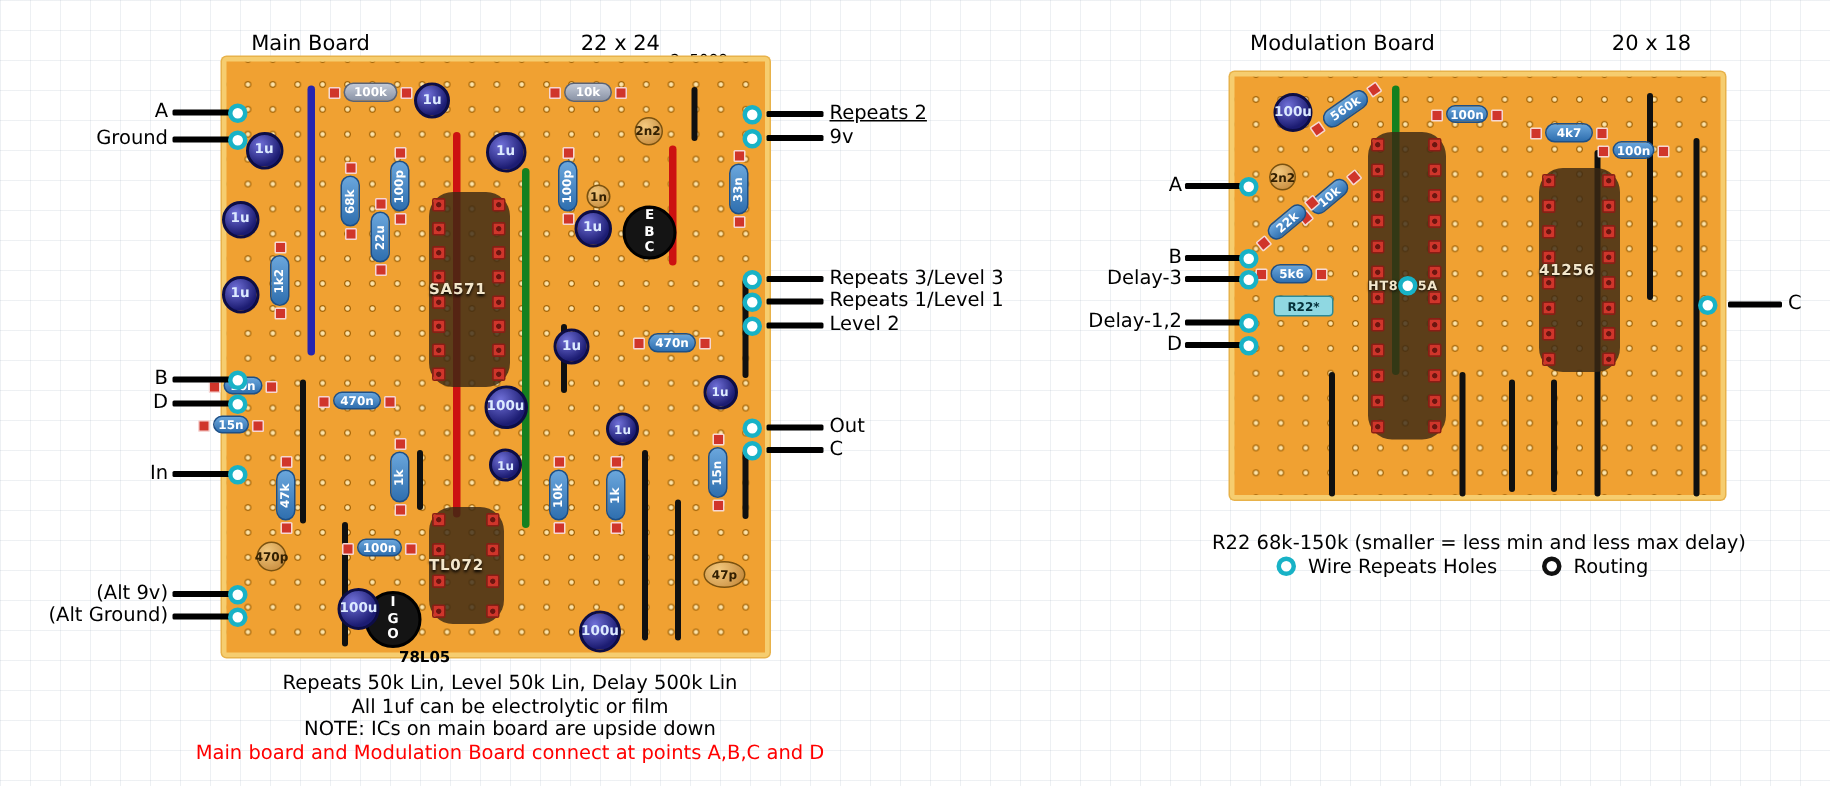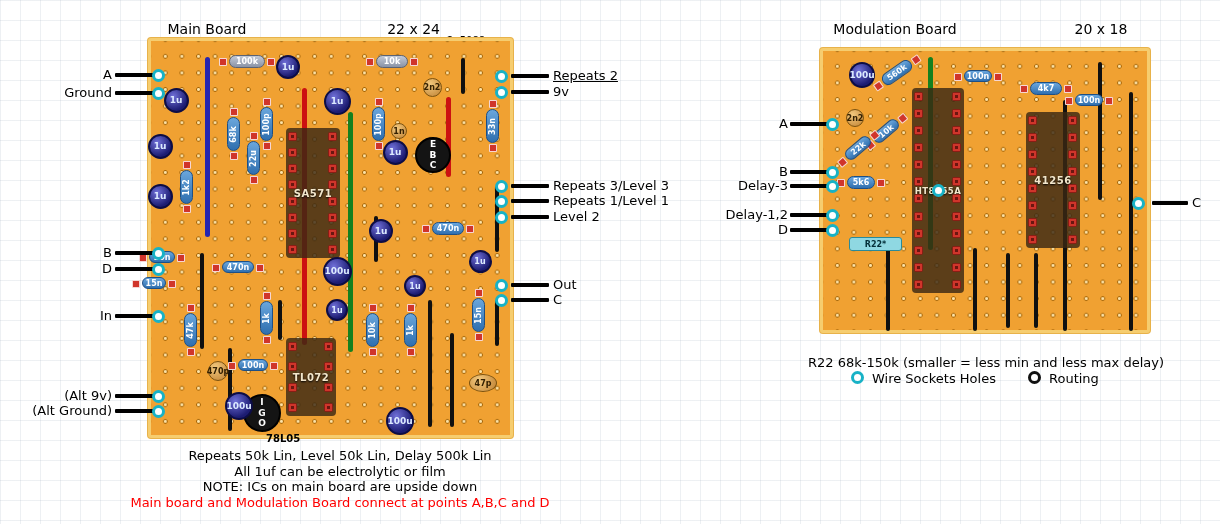--- a/index.html
+++ b/index.html
@@ -18,21 +18,21 @@
 .ecap{position:absolute;border-radius:50%;background:radial-gradient(circle at 35% 30%, #7070d8, #1c1c72 70%);
   border:2px solid #0d0d45;color:#dceaff;display:flex;align-items:center;justify-content:center;font-weight:bold;text-align:center}
 .disc{position:absolute;border-radius:50%;background:radial-gradient(circle at 35% 30%, #f2c87e, #c08233);
   border:1px solid #7a5210;color:#332002;display:flex;align-items:center;justify-content:center;font-weight:bold;font-size:8px}
 .pill{position:absolute;border-radius:7px;display:flex;align-items:center;justify-content:center;font-size:8px;font-weight:bold;color:#fff}
 .pill.blue{background:linear-gradient(#6aa6dc,#2f6faf);border:1px solid #1d4f86}
 .pill.gray{background:linear-gradient(#c2c9d6,#8a93a6);border:1px solid #5a6375}
 .pill.cyan{background:#8fd8e2;border:1px solid #2a8a9a;color:#05303a;border-radius:3px}
 .pill .rot{transform:rotate(-90deg);white-space:nowrap}
 .pad{position:absolute;width:8px;height:8px;background:#d0352b;border:1px solid rgba(255,255,255,.8);border-radius:1px}
-.ic{position:absolute;background:rgba(58,40,20,.82);border-radius:4px;display:flex;align-items:center;justify-content:center;
+.ic{position:absolute;background:rgba(58,40,20,.82);border-radius:16px;display:flex;align-items:center;
   color:#f3e7cc;font-weight:bold;font-size:10px;letter-spacing:.5px;text-shadow:0 1px 2px #000}
 .pincol{position:absolute;top:4px;bottom:4px;width:10px;display:flex;flex-direction:column;justify-content:space-between}
 .icpin{width:9px;height:9px;background:radial-gradient(circle,#6b1610 1.5px,#cf352b 2px);border:1px solid #8a1d15;border-radius:1.5px}
 .to92{position:absolute;border-radius:50%;background:#141414;border:2px solid #000;color:#fff;display:flex;flex-direction:column;
   align-items:center;justify-content:center;font-size:9px;line-height:10.5px;font-weight:bold}
 .ring{position:absolute;width:13px;height:13px;border-radius:50%;border:3.5px solid #18b2c6;background:#fff}
 .ring.black{border-color:#111}
 .lbl{position:absolute;white-space:nowrap;color:#000}
 .pin-line{position:absolute;height:3.5px;background:#000;border-radius:1px}
 .pin-label{position:absolute;font-size:13px;color:#000;white-space:nowrap}
@@ -60,21 +60,21 @@
 
   <div class="notes">
     <div>Repeats 50k Lin, Level 50k Lin, Delay 500k Lin</div>
     <div>All 1uf can be electrolytic or film</div>
     <div>NOTE: ICs on main board are upside down</div>
     <div class="red">Main board and Modulation Board connect at points A,B,C and D</div>
   </div>
 
   <div class="r22">R22 68k-150k (smaller = less min and less max delay)</div>
   <span class="ring" style="left:851px;top:371px"></span>
-  <div class="legend-label" style="left:872px;top:371px">Wire Sockets Holes</div>
+  <div class="legend-label" style="left:872px;top:371px">Wire Repeats Holes</div>
   <span class="ring black" style="left:1028px;top:371px"></span>
   <div class="legend-label" style="left:1049px;top:371px">Routing</div>
 
 <div class="board" style="left: 148px; top: 38px; width: 365px; height: 400px;"></div>
     <div class="wire" style="left: 204.5px; top: 57px; width: 5px; height: 180px; background: rgb(37, 37, 176);"></div>
     <div class="wire" style="left: 301.5px; top: 88px; width: 5px; height: 257px; background: rgb(204, 17, 17);"></div>
     <div class="wire" style="left: 347.5px; top: 112px; width: 5px; height: 240px; background: rgb(21, 128, 31);"></div>
     <div class="wire" style="left: 445.5px; top: 97px; width: 5px; height: 80px; background: rgb(204, 17, 17);"></div>
     <div class="wire" style="left: 461px; top: 58px; width: 4px; height: 36px; background: rgb(16, 16, 16);"></div>
     <div class="wire" style="left: 200px; top: 253px; width: 4px; height: 96px; background: rgb(16, 16, 16);"></div>
@@ -201,21 +201,21 @@
     <div class="pill blue" style="left: 403.5px; top: 313px; width: 13px; height: 34px;">
       <span class="rot">1k</span>
       <span class="pad" style="left: 2px; top: -10px;"></span>
       <span class="pad" style="left: 2px; bottom: -10px;"></span>
     </div>
     <div class="pill blue" style="left: 471.5px; top: 298px; width: 13px; height: 34px;">
       <span class="rot">15n</span>
       <span class="pad" style="left: 2px; top: -10px;"></span>
       <span class="pad" style="left: 2px; bottom: -10px;"></span>
     </div>
-    <div class="disc" style="left: 171px; top: 361px; width: 20px; height: 20px; margin-left: 37px;">470p</div>
+    <div class="disc" style="left: 171px; top: 361px; width: 20px; height: 20px;">470p</div>
     <div class="pill blue" style="left: 238px; top: 359px; width: 30px; height: 12px;">100n<span class="pad" style="left: -11px; top: 2px;"></span><span class="pad" style="right: -11px; top: 2px;"></span></div>
     <div class="ecap" style="left: 225px; top: 392px; width: 28px; height: 28px; font-size: 9px;">100u</div>
     <div class="ecap" style="left: 386px; top: 407px; width: 28px; height: 28px; font-size: 9px;">100u</div>
     <div class="disc" style="left: 469px; top: 374px; width: 28px; height: 18px;">47p</div>
     <div class="pin-label" style="left: -38px; top: 67px; width: 150px; text-align: right;">A</div>
     <div class="pin-line" style="left: 115px; top: 73px; width: 39px;"></div>
     <div class="ring" style="left: 151.5px; top: 68.5px;"></div>
     <div class="pin-label" style="left: -38px; top: 85px; width: 150px; text-align: right;">Ground</div>
     <div class="pin-line" style="left: 115px; top: 91px; width: 39px;"></div>
     <div class="ring" style="left: 151.5px; top: 86.5px;"></div>
@@ -320,21 +320,21 @@
     </div>
     <div class="ecap" style="left: 849px; top: 62px; width: 26px; height: 26px; font-size: 9px;">100u</div>
     <div class="pill blue" style="left: 880px; top: 65.5px; width: 34px; height: 13px; transform: rotate(-35deg);">560k<span class="pad" style="left: -11px; top: 2px;"></span><span class="pad" style="right: -11px; top: 2px;"></span></div>
     <div class="pill blue" style="left: 964px; top: 70px; width: 28px; height: 12px;">100n<span class="pad" style="left: -11px; top: 2px;"></span><span class="pad" style="right: -11px; top: 2px;"></span></div>
     <div class="pill blue" style="left: 1030px; top: 81.5px; width: 32px; height: 13px;">4k7<span class="pad" style="left: -11px; top: 2px;"></span><span class="pad" style="right: -11px; top: 2px;"></span></div>
     <div class="pill blue" style="left: 1075px; top: 94px; width: 28px; height: 12px;">100n<span class="pad" style="left: -11px; top: 2px;"></span><span class="pad" style="right: -11px; top: 2px;"></span></div>
     <div class="disc" style="left: 846px; top: 109px; width: 18px; height: 18px;">2n2</div>
     <div class="pill blue" style="left: 871px; top: 125px; width: 30px; height: 12px; transform: rotate(-40deg);">10k<span class="pad" style="left: -11px; top: 2px;"></span><span class="pad" style="right: -11px; top: 2px;"></span></div>
     <div class="pill blue" style="left: 843px; top: 142px; width: 30px; height: 12px; transform: rotate(-40deg);">22k<span class="pad" style="left: -11px; top: 2px;"></span><span class="pad" style="right: -11px; top: 2px;"></span></div>
     <div class="pill blue" style="left: 847px; top: 175.5px; width: 28px; height: 13px;">5k6<span class="pad" style="left: -11px; top: 2px;"></span><span class="pad" style="right: -11px; top: 2px;"></span></div>
-    <div class="pill cyan" style="left: 849px; top: 197px; width: 53px; height: 14px; margin-top: 40px;">R22*</div>
+    <div class="pill cyan" style="left: 849px; top: 197px; width: 40px; height: 14px;">R22*</div>
     <div class="pin-label" style="left: 638px; top: 116px; width: 150px; text-align: right;">A</div>
     <div class="pin-line" style="left: 790px; top: 122px; width: 39px;"></div>
     <div class="ring" style="left: 825.5px; top: 117.5px;"></div>
     <div class="pin-label" style="left: 638px; top: 164px; width: 150px; text-align: right;">B</div>
     <div class="pin-line" style="left: 790px; top: 170px; width: 39px;"></div>
     <div class="ring" style="left: 825.5px; top: 165.5px;"></div>
     <div class="pin-label" style="left: 638px; top: 178px; width: 150px; text-align: right;">Delay-3</div>
     <div class="pin-line" style="left: 790px; top: 184px; width: 39px;"></div>
     <div class="ring" style="left: 825.5px; top: 179.5px;"></div>
     <div class="pin-label" style="left: 638px; top: 207px; width: 150px; text-align: right;">Delay-1,2</div>

